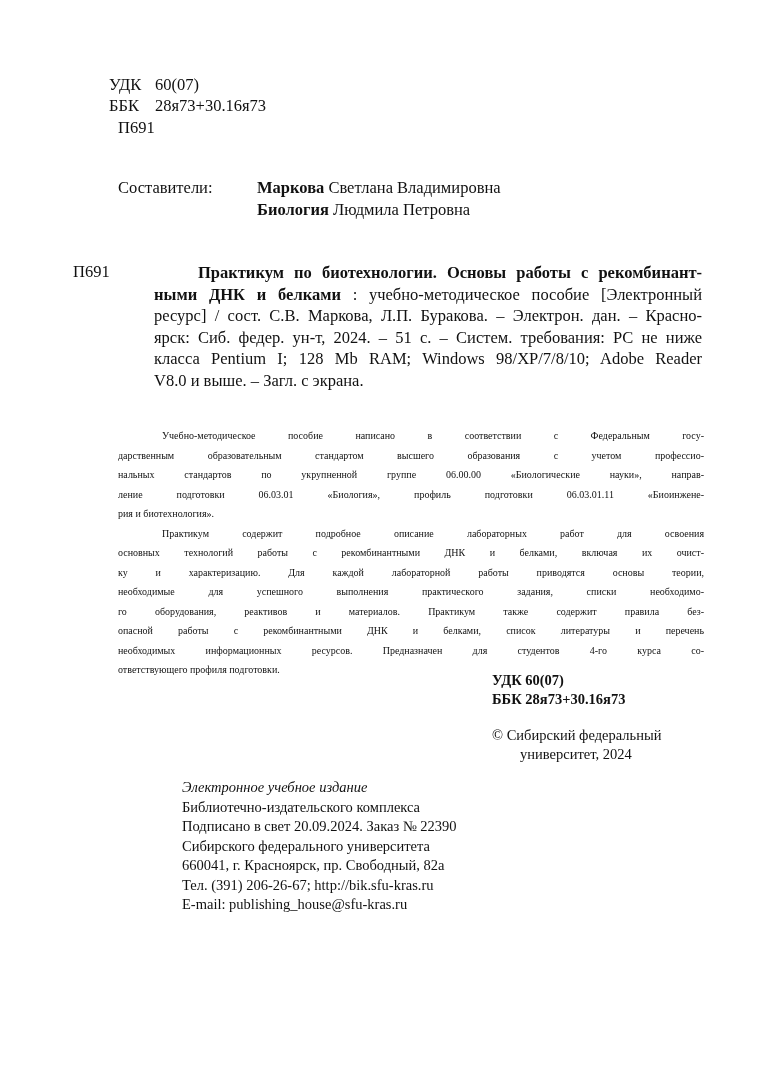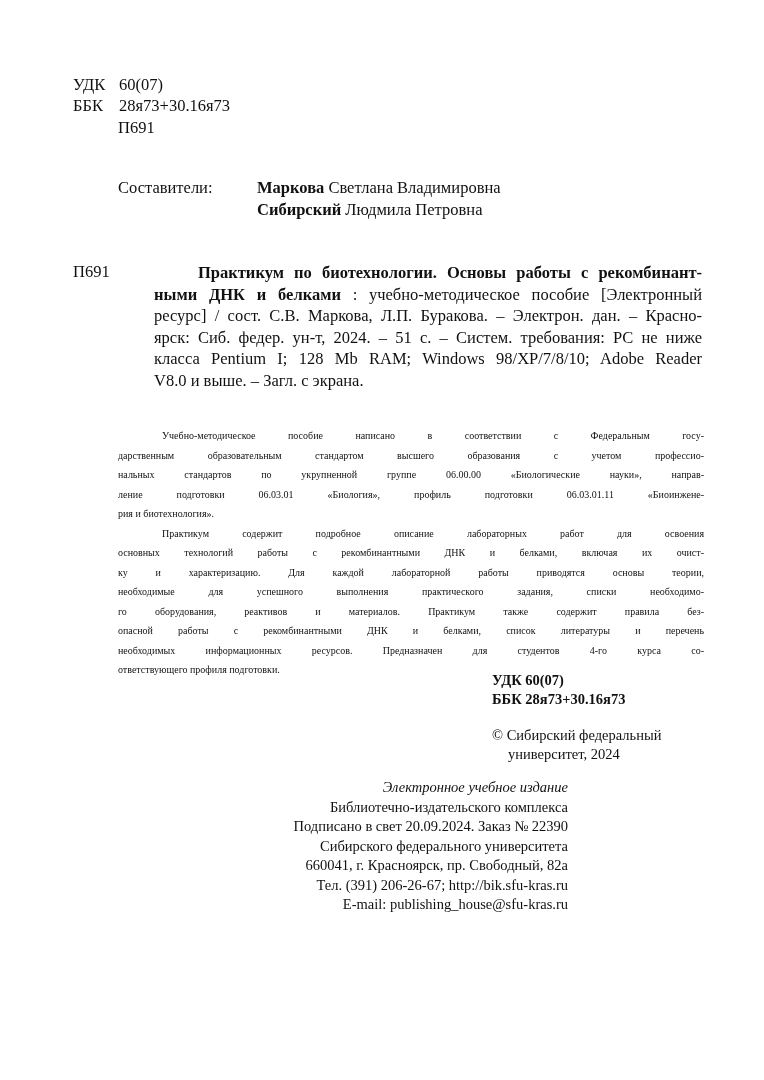--- a/index.html
+++ b/index.html
@@ -9,21 +9,21 @@
   }
   .abs { position: absolute; white-space: nowrap; }
   .f16 { font-size: 16.5px; line-height: 19px; }
   .f14 { font-size: 14.5px; line-height: 19px; }
   b { font-weight: bold; }
 
   
   #udk-top { left: 73px; top: 75px; }
   #bbk-top { left: 73px; top: 96px; }
   #code-top { left: 118px; top: 118px; }
-  .lab { display: inline-block; width: 46px; }
+  .lab { display: inline-block; width: 46px; margin-left: 36px; }
 
   
   #compilers-label { left: 118px; top: 178px; }
   #compiler-1 { left: 257px; top: 178px; }
   #compiler-2 { left: 257px; top: 200px; }
 
   
   #bib-code { left: 73px; top: 262px; }
   #bib-record {
     position: absolute; left: 118px; top: 262px; width: 584px;
@@ -39,26 +39,26 @@
     font-size: 10px; line-height: 19.5px;
   }
   #annotation .line { display: block; text-align: justify; text-align-last: justify; white-space: nowrap; }
   #annotation .line.last { text-align-last: left; }
   #annotation .indent { padding-left: 44px; }
 
   
   #udk-bottom { left: 492px; top: 671px; font-weight: bold; }
   #bbk-bottom { left: 492px; top: 690px; font-weight: bold; }
   #copyright-1 { left: 492px; top: 726px; }
-  #copyright-2 { left: 508px; top: 745px; font-family: Liberation Serif, serif; }
+  #copyright-2 { left: 520px; top: 745px; font-family: Liberation Serif, serif; }
 
   
   #imprint {
-    position: absolute; left: 168px; top: 778px; width: 400px;
-    text-align: right; font-size: 14.5px; line-height: 19.5px;
+    position: absolute; left: 182px; top: 778px; width: 400px;
+    text-align: left; font-size: 14.5px; line-height: 19.5px;
   }
   #imprint .line { display: block; white-space: nowrap; }
   #imprint .it { font-style: italic; }
 </style>
 </head>
 <body>
 
 <div class="abs f16" id="udk-top">
   <span class="lab">УДК</span><span>60(07)</span>
 </div>
@@ -66,21 +66,21 @@
   <span class="lab">ББК</span><span>28я73+30.16я73</span>
 </div>
 <div class="abs f16" id="code-top">П691</div>
 
 <div class="abs f16" id="compilers-label">Составители:</div>
 <div class="abs f16" id="compiler-1">
   <b>Маркова</b>
   <span>Светлана Владимировна</span>
 </div>
 <div class="abs f16" id="compiler-2">
-  <b>Сибирский</b>
+  <b>Биология</b>
   <span>Людмила Петровна</span>
 </div>
 
 <div class="abs f16" id="bib-code">П691</div>
 <div id="bib-record">
   <span class="line indent"><b>Практикум по биотехнологии. Основы работы с рекомбинант-</b></span>
   <span class="line"><b>ными ДНК и белками</b><span> : учебно-методическое пособие [Электронный</span></span>
   <span class="line">ресурс] / сост. С.В. Маркова, Л.П. Буракова. – Электрон. дан. – Красно-</span>
   <span class="line">ярск: Сиб. федер. ун-т, 2024. – 51 с. – Систем. требования: PC не ниже</span>
   <span class="line">класса Pentium I; 128 Mb RAM; Windows 98/XP/7/8/10; Adobe Reader</span>

